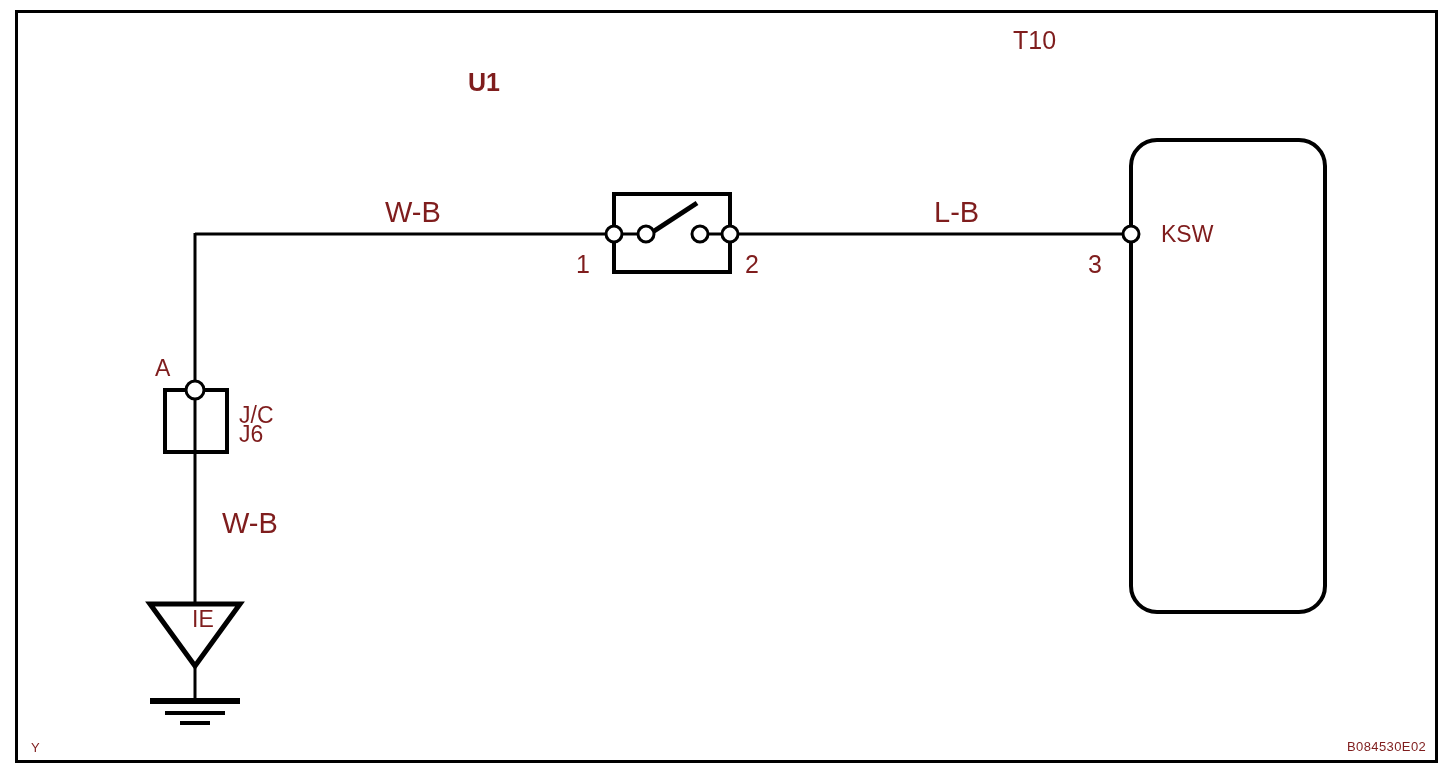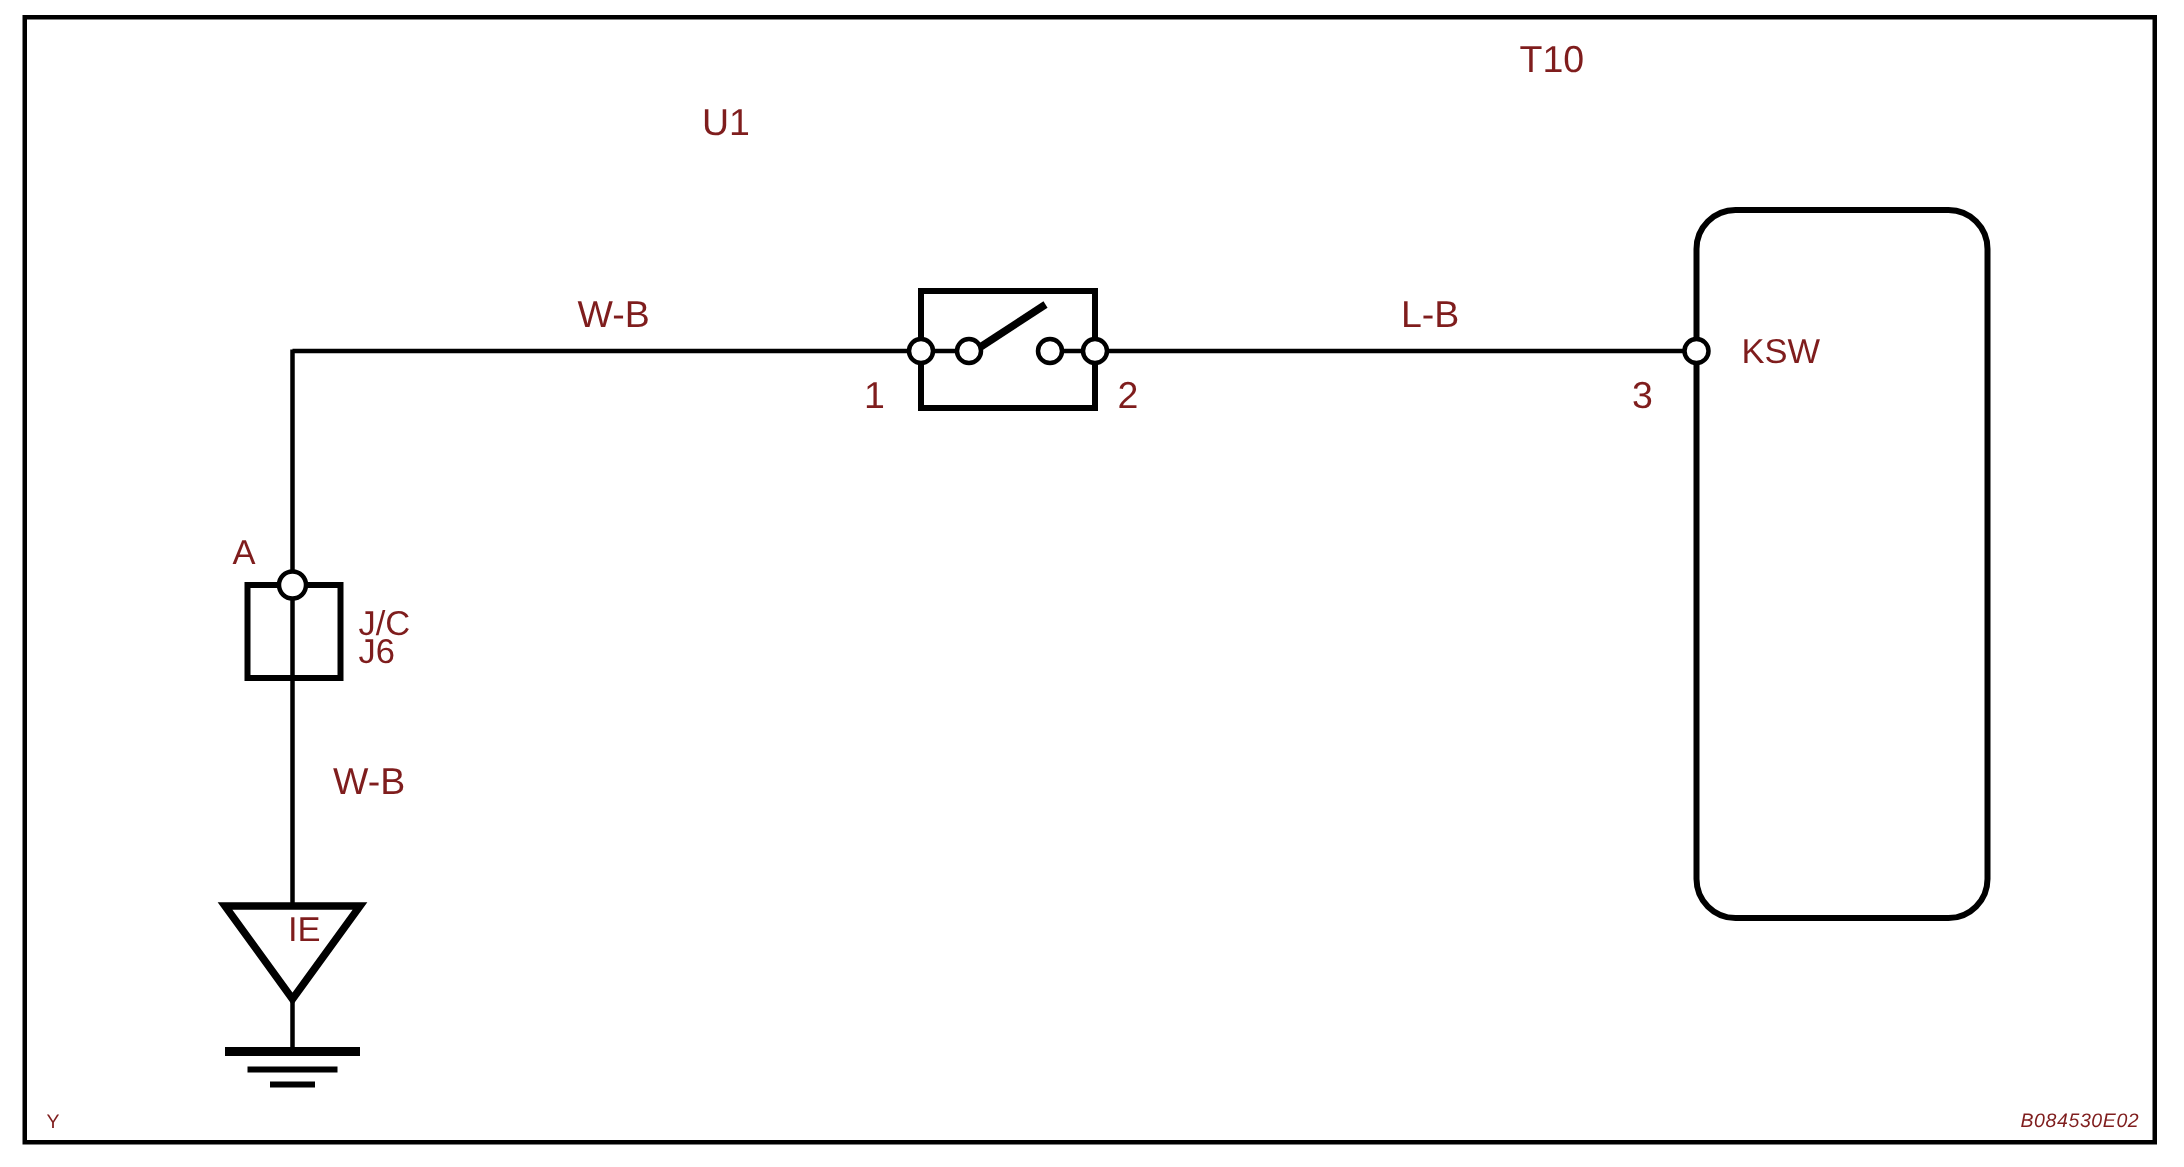--- a/index.html
+++ b/index.html
@@ -32,21 +32,21 @@
     width: 1456px;
     height: 778px;
   }
   .lbl {
     position: absolute;
     white-space: nowrap;
     line-height: 1;
     color: #7f1d1d;
   }
   .lbl-title { font-size: 25px; }
-  .lbl-wire  { font-size: 25px; }
+  .lbl-wire  { font-size: 29px; }
   .lbl-pin   { font-size: 25px; }
   .lbl-node  { font-size: 23px; }
   .lbl-small { font-size: 13px; }
   .lbl-code  { font-size: 13px; letter-spacing: 0.4px; }
 </style>
 </head>
 <body>
 
 <div id="canvas">
 
@@ -81,36 +81,36 @@
       <circle cx="195" cy="390" r="9" fill="#ffffff" stroke-width="3"></circle>
 
       <polygon points="150,604 240,604 195,666" fill="#ffffff" stroke-width="5" stroke-linejoin="miter"></polygon>
       <line x1="195" y1="666" x2="195" y2="700" stroke-width="3"></line>
       <line x1="150" y1="701" x2="240" y2="701" stroke-width="6"></line>
       <line x1="165" y1="713" x2="225" y2="713" stroke-width="4"></line>
       <line x1="180" y1="723" x2="210" y2="723" stroke-width="4"></line>
     </g>
   </svg>
 
-  <div class="lbl lbl-title" style="left:468px; top:70px;">U1</div>
+  <div class="lbl lbl-title" style="left:468px; top:70px;font-weight:bold;">U1</div>
 
   <div class="lbl lbl-title" style="left:1013px; top:28px;">T10</div>
 
   <div class="lbl lbl-node" style="left:1161px; top:223px;">KSW</div>
 
   <div class="lbl lbl-wire" style="left:385px; top:198px;">W-B</div>
   <div class="lbl lbl-wire" style="left:934px; top:198px;">L-B</div>
   <div class="lbl lbl-wire" style="left:222px; top:509px;">W-B</div>
 
   <div class="lbl lbl-pin" style="left:576px; top:252px;">1</div>
   <div class="lbl lbl-pin" style="left:745px; top:252px;">2</div>
   <div class="lbl lbl-pin" style="left:1088px; top:252px;">3</div>
 
   <div class="lbl lbl-node" style="left:155px; top:357px;">A</div>
   <div class="lbl lbl-node" style="left:239px; top:391px;margin-top:32px;">J6</div>
   <div class="lbl lbl-node" style="left:239px; top:404px;">J/C</div>
 
   <div class="lbl lbl-node" style="left:192px; top:608px;">IE</div>
 
   <div class="lbl lbl-small" style="left:31px; top:741px;">Y</div>
-  <div class="lbl lbl-code" style="left:1347px; top:740px;font-style:italic;">B084530E02</div>
+  <div class="lbl lbl-code" style="left:1347px; top:740px;">B084530E02</div>
 
 </div>
 
 </body></html>

